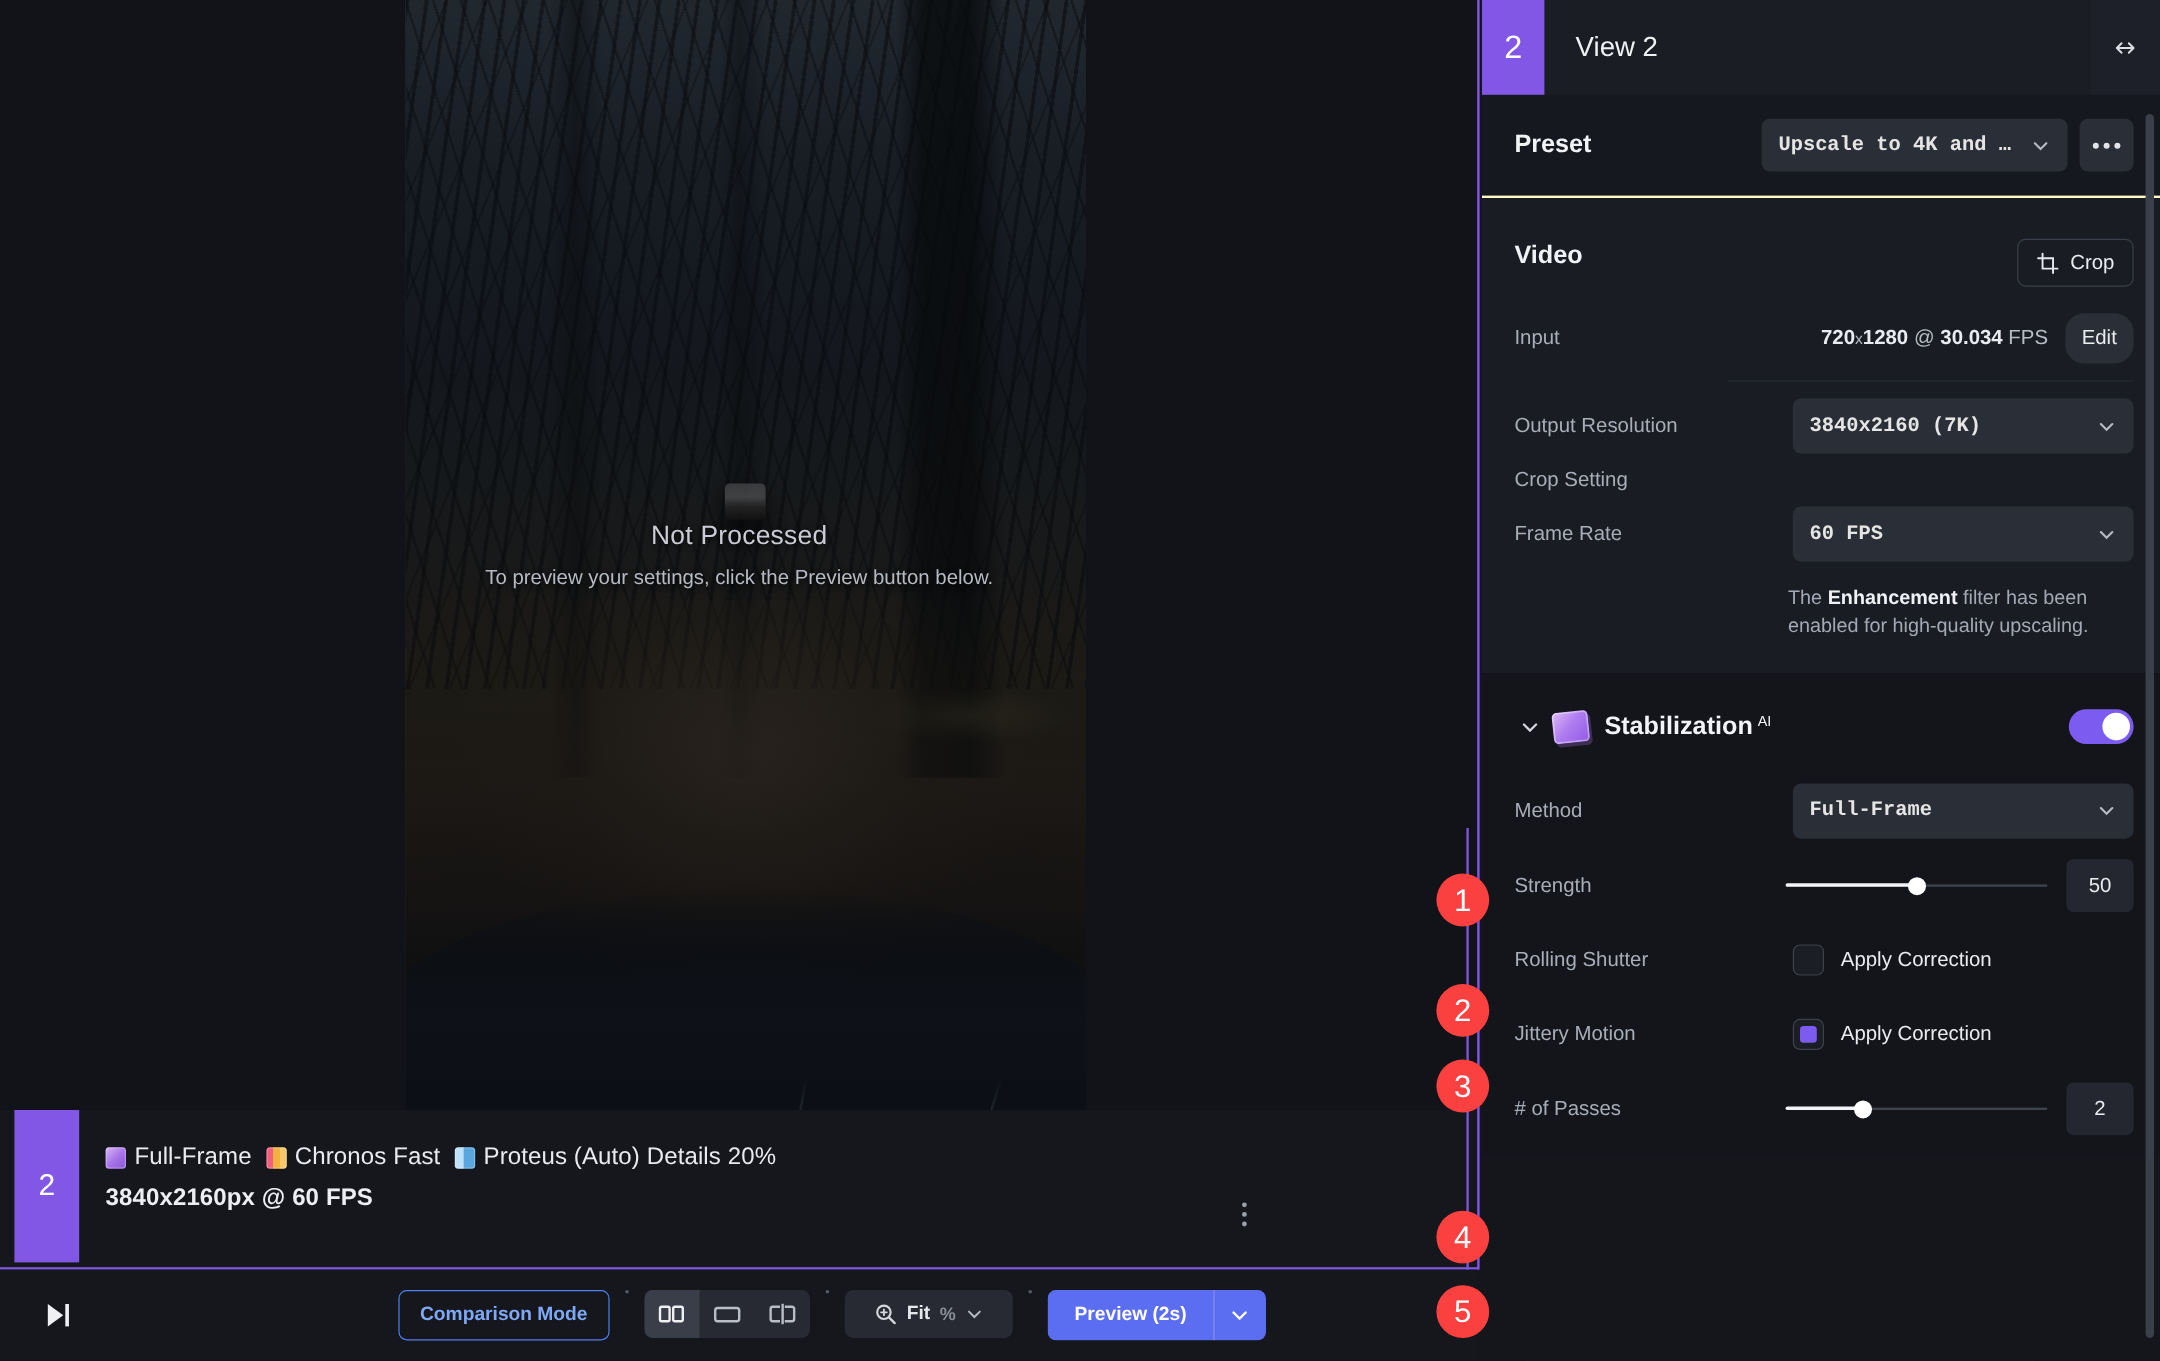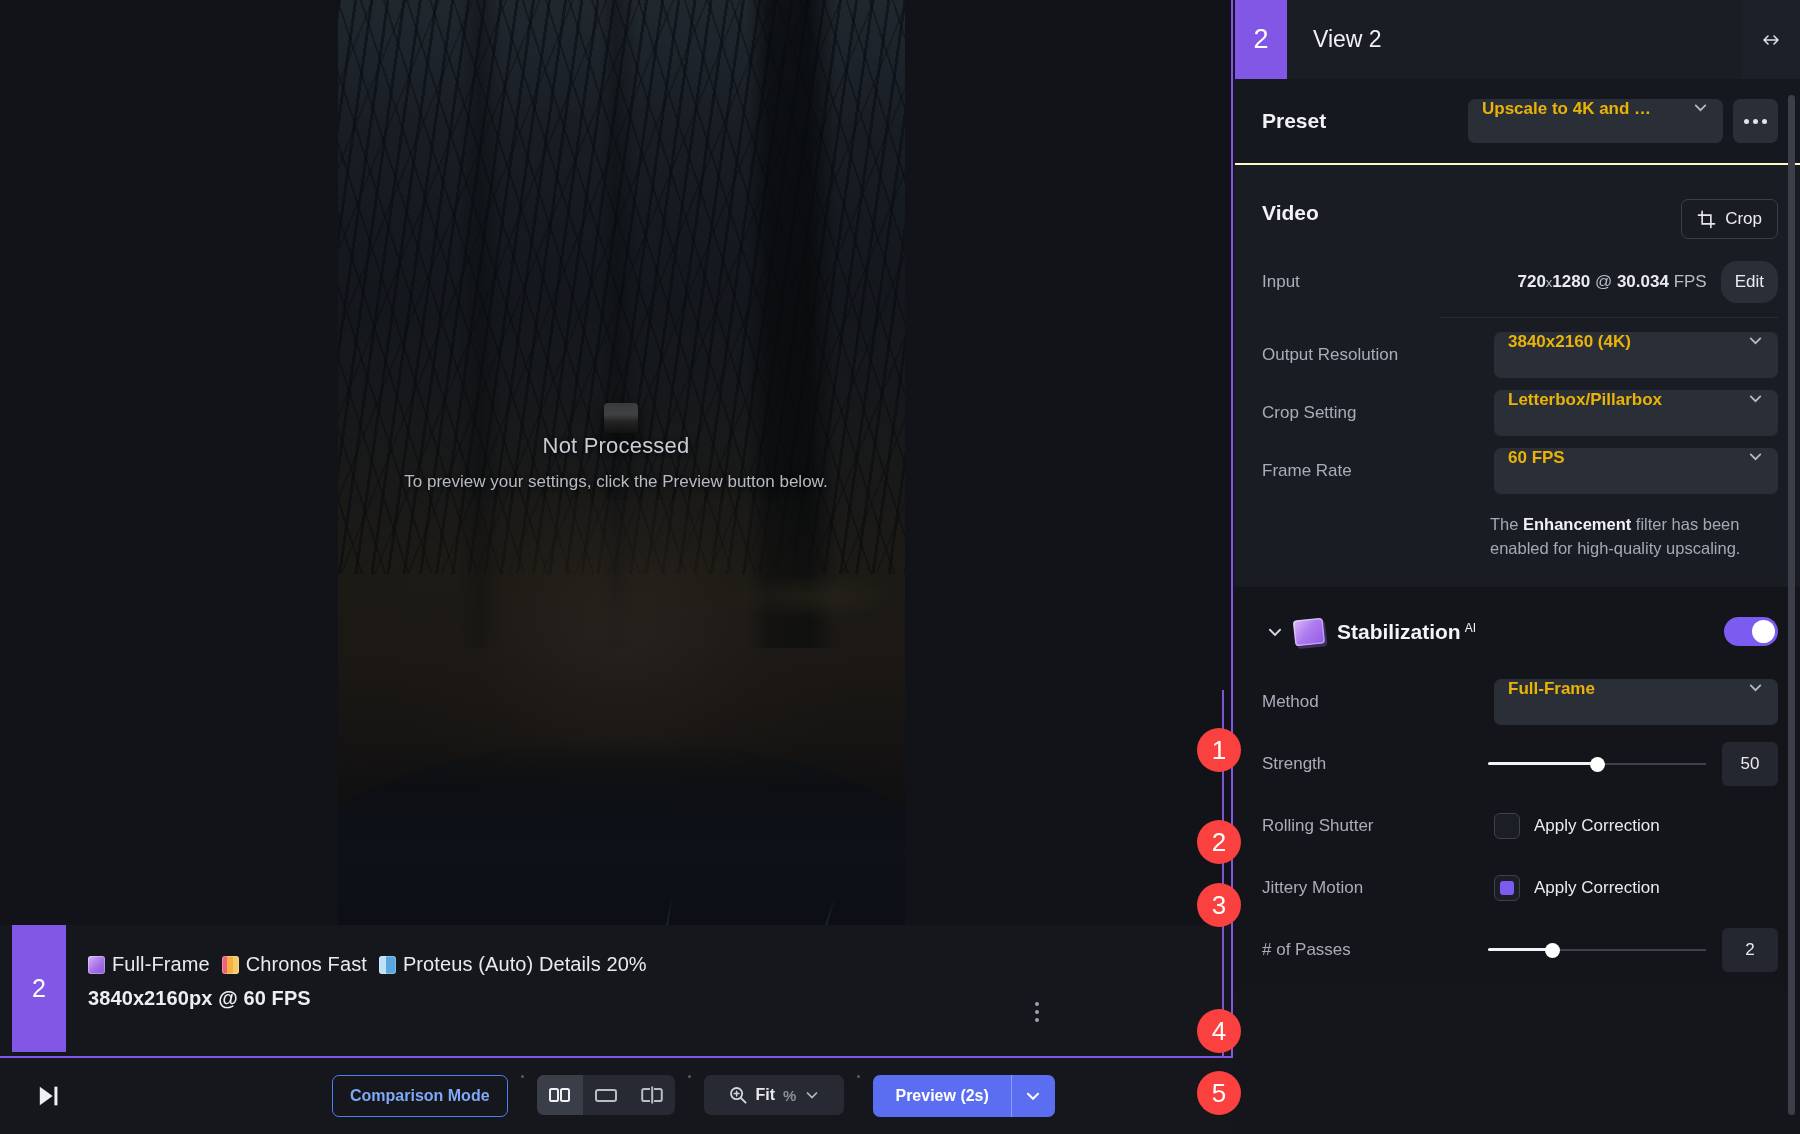--- a/index.html
+++ b/index.html
@@ -225,22 +225,22 @@
 
   .rp-section { background: #16181f; }
   .preset-row {
     display: flex; align-items: center; height: 86px;
     padding: 0 22px 0 27px; border-bottom: 2px solid #fef9c3;
   }
   .preset-label { color: #f1f2f5; font-size: 21px; font-weight: 700; }
   .preset-ctrls { margin-left: auto; display: flex; align-items: center; gap: 10px; }
   .select-box {
     background: #2a2e37; border-radius: 7px; height: 44px;
-    display: flex; align-items: flex-start; padding: 0 14px;
-    color: #eab308; font-size: 17px; font-weight: 700; cursor: pointer;
+    display: flex; align-items: center; padding: 0 14px;
+    color: #e5e5e5; font-size: 17px; font-weight: 700; cursor: pointer; font-family: Liberation Mono, monospace;
   }
   .select-box .caret { margin-left: auto; padding-left: 14px; }
   .dots-btn {
     width: 45px; height: 44px; background: #2a2e37; border-radius: 7px;
     display: flex; align-items: center; justify-content: center; gap: 4px; cursor: pointer;
   }
   .dots-btn i { width: 5px; height: 5px; border-radius: 50%; background: #e2e4e9; }
 
   .video-section { padding: 22px 22px 26px 27px; background: #191c23; }
   .vs-head { display: flex; align-items: center; margin-bottom: 22px; }
@@ -492,39 +492,31 @@
           <span class="dim">FPS</span>
         </div>
         <div class="edit-btn">Edit</div>
       </div>
 
       <div class="hr-thin"></div>
 
       <div class="vrow">
         <div class="vlabel w">Output Resolution</div>
         <div class="select-box">
-          <span>3840x2160 (4K)</span>
+          <span>3840x2160 (7K)</span>
           <span class="caret">
             <svg width="17" height="17" viewBox="0 0 16 16" fill="none">
                 <path d="M3.5 6 L8 10.5 L12.5 6" stroke="#b6bac3" stroke-width="1.7" stroke-linecap="round" fill="none"></path>
               </svg>
           </span>
         </div>
       </div>
 
       <div class="vrow">
         <div class="vlabel w">Crop Setting</div>
-        <div class="select-box">
-          <span>Letterbox/Pillarbox</span>
-          <span class="caret">
-            <svg width="17" height="17" viewBox="0 0 16 16" fill="none">
-                <path d="M3.5 6 L8 10.5 L12.5 6" stroke="#b6bac3" stroke-width="1.7" stroke-linecap="round" fill="none"></path>
-              </svg>
-          </span>
-        </div>
       </div>
 
       <div class="vrow">
         <div class="vlabel w">Frame Rate</div>
         <div class="select-box">
           <span>60 FPS</span>
           <span class="caret">
             <svg width="17" height="17" viewBox="0 0 16 16" fill="none">
                 <path d="M3.5 6 L8 10.5 L12.5 6" stroke="#b6bac3" stroke-width="1.7" stroke-linecap="round" fill="none"></path>
               </svg>

